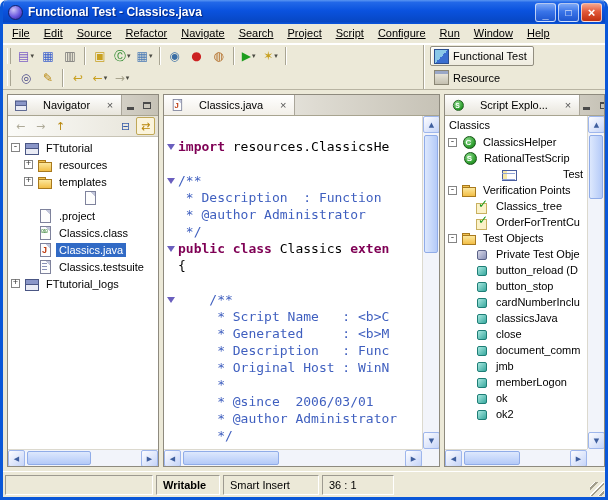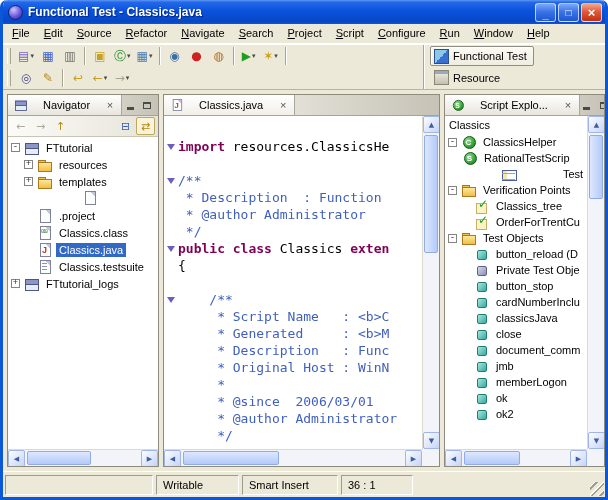--- a/index.html
+++ b/index.html
@@ -20,21 +20,21 @@
     white-space:nowrap; overflow:hidden; }
   .win-btn { width:21px; height:19px; border-radius:3px; border:1px solid #FFFFFFAA; flex:none;
     display:flex; align-items:flex-end; justify-content:center; color:#fff; font-weight:bold;
     background:linear-gradient(180deg,#7DA8F6,#3A74E8 45%,#1E56D0); font-size:11px; line-height:13px; }
   .win-btn.close { background:linear-gradient(180deg,#F4A58C,#E2593A 45%,#C03010); align-items:center; font-size:13px; line-height:17px; }
   .win-btn.max { align-items:center; font-size:10px; }
 
   
   .menubar { height:20px; flex:none; background:#ECE9D8; display:flex; align-items:stretch; padding-left:2px;
     border-bottom:1px solid #FFFFFF; }
-  .menu-item { display:block; padding:3px 7px 0 7px; cursor:default; }
+  .menu-item { display:block; padding:3px 7px 0 7px; cursor:default;text-decoration:underline; }
   .menu-item::first-letter { text-decoration:underline; }
 
   
   .toolbar { flex:none; height:46px; background:#ECE9D8; border-top:1px solid #fff; border-bottom:1px solid #B8B4A2;
     display:flex; }
   .toolbar-left { flex:1; display:flex; flex-direction:column; }
   .tb-row { height:22px; display:flex; align-items:center; padding:0 2px; }
   .grip { width:4px; height:16px; border-left:1px solid #FFFFFF; border-right:1px solid #A9A593; margin:0 4px 0 2px; flex:none; }
   .tb-btn { height:20px; min-width:22px; padding:0 2px; display:flex; align-items:center; justify-content:center;
     border:1px solid transparent; border-radius:2px; gap:1px; }
@@ -155,21 +155,21 @@
 
   
   .tree-wrap { position:absolute; left:0; top:0; right:0; bottom:17px; display:flex; flex-direction:column; background:#fff; }
   #script-panel .tree-wrap { right:17px; }
   .panel-body { flex:1; position:relative; }
 
   
   .statusbar { flex:none; height:26px; background:#ECE9D8; border-top:1px solid #FFFFFF; display:flex; align-items:stretch;
     padding:3px 2px 2px 2px; gap:3px; position:relative; }
   .status-cell { border:1px solid; border-color:#9D9A90 #FFFFFF #FFFFFF #9D9A90; padding:3px 6px 0 6px; white-space:nowrap; overflow:hidden; }
-  .sc-1 { width:148px; } .sc-2 { width:83px; } .sc-3 { width:96px; } .sc-4 { width:72px; } .sc-fill { flex:1; border:none; }
+  .sc-1 { width:148px; } .sc-2 { width:64px;font-weight:bold; } .sc-3 { width:96px; } .sc-4 { width:72px; } .sc-fill { flex:1; border:none; }
   .resize-grip { position:absolute; right:1px; bottom:1px; width:14px; height:14px;
     background:repeating-linear-gradient(135deg,transparent 0 3px,#FFFFFF 3px 4px,#A29E8C 4px 6px); }
 </style>
 </head>
 <body>
 
 <div class="window">
 
   <div class="titlebar">
     <div class="app-icon"></div>
@@ -529,27 +529,27 @@
                 <span class="ic ic-vp"></span>
                 <span class="tree-label">OrderForTrentCu</span>
               </div>
               <div class="tree-row" style="padding-left: 3px;">
                 <span class="expander">-</span>
                 <span class="ic ic-tofolder"></span>
                 <span class="tree-label">Test Objects</span>
               </div>
               <div class="tree-row" style="padding-left: 16px;">
                 <span class="expander-gap"></span>
-                <span class="ic ic-testobj"></span>
-                <span class="tree-label">button_reload (D</span>
-              </div>
-              <div class="tree-row" style="padding-left: 16px;">
-                <span class="expander-gap"></span>
                 <span class="ic ic-privateobj"></span>
                 <span class="tree-label">Private Test Obje</span>
+              </div>
+              <div class="tree-row" style="padding-left: 16px;">
+                <span class="expander-gap"></span>
+                <span class="ic ic-testobj"></span>
+                <span class="tree-label">button_reload (D</span>
               </div>
               <div class="tree-row" style="padding-left: 16px;">
                 <span class="expander-gap"></span>
                 <span class="ic ic-testobj"></span>
                 <span class="tree-label">button_stop</span>
               </div>
               <div class="tree-row" style="padding-left: 16px;">
                 <span class="expander-gap"></span>
                 <span class="ic ic-testobj"></span>
                 <span class="tree-label">cardNumberInclu</span>

